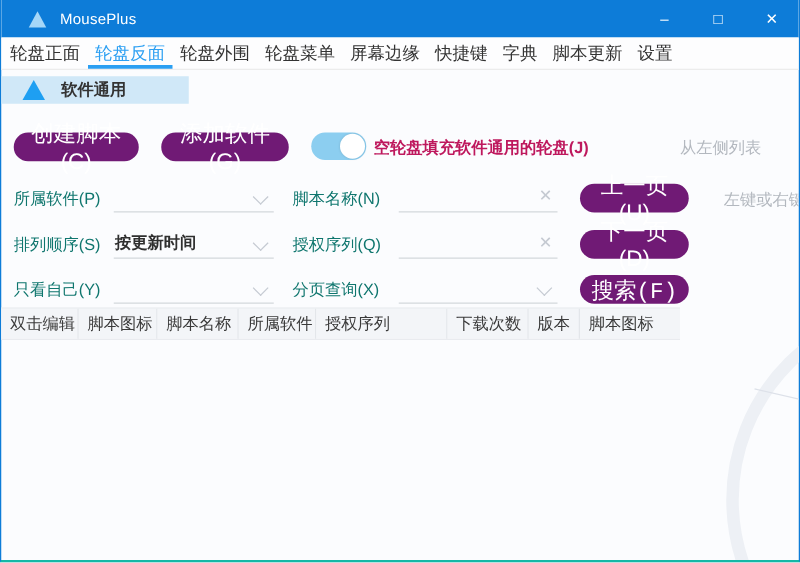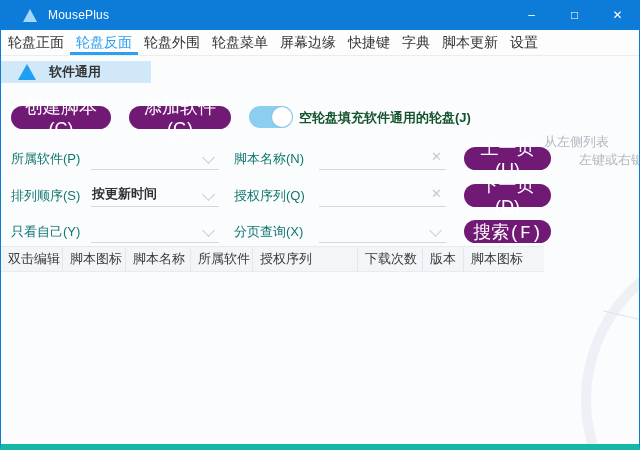--- a/index.html
+++ b/index.html
@@ -1,17 +1,17 @@
 <!DOCTYPE html>
 <html><head>
 <meta charset="utf-8">
 <style>
   html,body{margin:0;padding:0;background:#e9e9e9;font-family:"Liberation Sans","DejaVu Sans",sans-serif;}
   .window{position:relative;width:640px;height:450px;background:#fbfcfe;overflow:hidden;
-          border-left:1px solid #0d7cd8;border-right:1px solid #0d7cd8;border-bottom:6px solid #14b8a6;
+          border-left:1px solid #0d7cd8;border-right:1px solid #0d7cd8;border-bottom:2px solid #14b8a6;
           box-sizing:border-box;}
   
   .titlebar{position:absolute;left:0;top:0;width:100%;height:30px;background:#0d7cd8;display:flex;align-items:center;}
   .app-icon{width:0;height:0;border-left:7px solid transparent;border-right:7px solid transparent;
             border-bottom:13px solid #a6d7f8;margin-left:22px;}
   .app-title{color:#ffffff;font-size:12px;margin-left:11px;letter-spacing:.2px;}
   .win-controls{position:absolute;right:0;top:0;height:30px;display:flex;}
   .win-btn{width:43px;height:30px;color:#ffffff;font-size:12px;display:flex;align-items:center;justify-content:center;}
   
   .tabbar{position:absolute;left:0;top:30px;width:100%;height:26px;background:#fdfdfe;
@@ -22,21 +22,21 @@
   .subtab{position:absolute;left:0;top:61px;width:150px;height:22px;background:#d0e8f8;display:flex;align-items:center;}
   .subtab-tri{width:0;height:0;border-left:9px solid transparent;border-right:9px solid transparent;
               border-bottom:16px solid #1e9ff2;margin-left:17px;}
   .subtab-label{font-size:13px;color:#333;margin-left:13px;font-weight:600;}
   
   .pill{position:absolute;height:23px;border-radius:12px;background:#701a75;color:#ffffff;font-size:18px;
         display:flex;align-items:center;justify-content:center;border:none;}
   .toggle{position:absolute;left:248px;top:106px;width:44px;height:22px;border-radius:11px;background:#8ccef0;}
   .toggle-knob{position:absolute;right:1px;top:1px;width:20px;height:20px;border-radius:50%;background:#ffffff;
                box-shadow:0 0 2px rgba(0,0,0,.15);}
-  .toolbar-label{position:absolute;left:298px;top:109px;font-size:13px;color:#14532d;font-weight:600;white-space:nowrap;}
+  .toolbar-label{position:absolute;left:298px;top:109px;font-size:13px;color:#be185d;font-weight:600;white-space:nowrap;}
   .hint{position:absolute;font-size:13px;color:#b3b8bf;white-space:nowrap;}
   
   .flabel{position:absolute;font-size:13px;color:#0f766e;white-space:nowrap;}
   .field{position:absolute;height:24px;border-bottom:1px solid #d4d7dc;box-sizing:border-box;}
   .field .val{font-size:13px;color:#2f2f2f;font-weight:600;line-height:22px;padding-left:1px;}
   .chevron{position:absolute;right:6px;top:7px;width:8px;height:8px;border-right:1.6px solid #c5cad2;
            border-bottom:1.6px solid #c5cad2;transform:rotate(45deg);}
   .clear-x{position:absolute;right:4px;top:3px;font-size:13px;color:#c5cad2;}
   
   .thead{position:absolute;left:0;top:246px;height:26px;display:flex;background:#f3f5f8;
@@ -83,21 +83,21 @@
     <div class="subtab-tri"></div>
     <div class="subtab-label">软件通用</div>
   </div>
 
   <button class="pill" style="left:10px;top:106px;width:100px;">创建脚本(C)</button>
   <button class="pill" style="left:128px;top:106px;width:102px;">添加软件(G)</button>
   <div class="toggle">
     <div class="toggle-knob"></div>
   </div>
   <div class="toolbar-label">空轮盘填充软件通用的轮盘(J)</div>
-  <div class="hint" style="left:543px;top:109px;margin-top:24px;">从左侧列表</div>
+  <div class="hint" style="left:543px;top:109px;">从左侧列表</div>
 
   <div class="flabel" style="left:10px;top:150px;">所属软件(P)</div>
   <div class="field" style="left:90px;top:146px;width:128px;">
     <div class="val"></div>
     <div class="chevron"></div>
   </div>
   <div class="flabel" style="left:233px;top:150px;">脚本名称(N)</div>
   <div class="field" style="left:318px;top:146px;width:127px;">
     <div class="val"></div>
     <div class="clear-x">✕</div>

